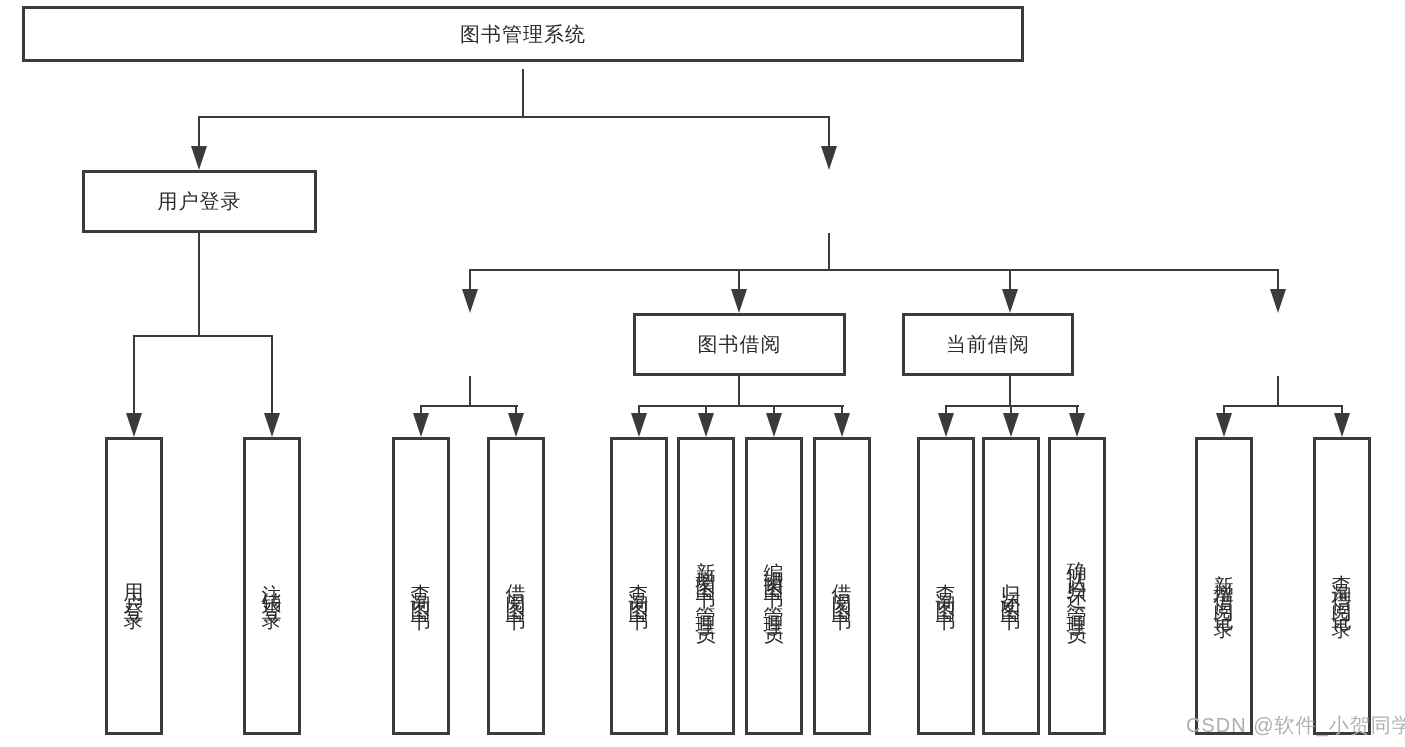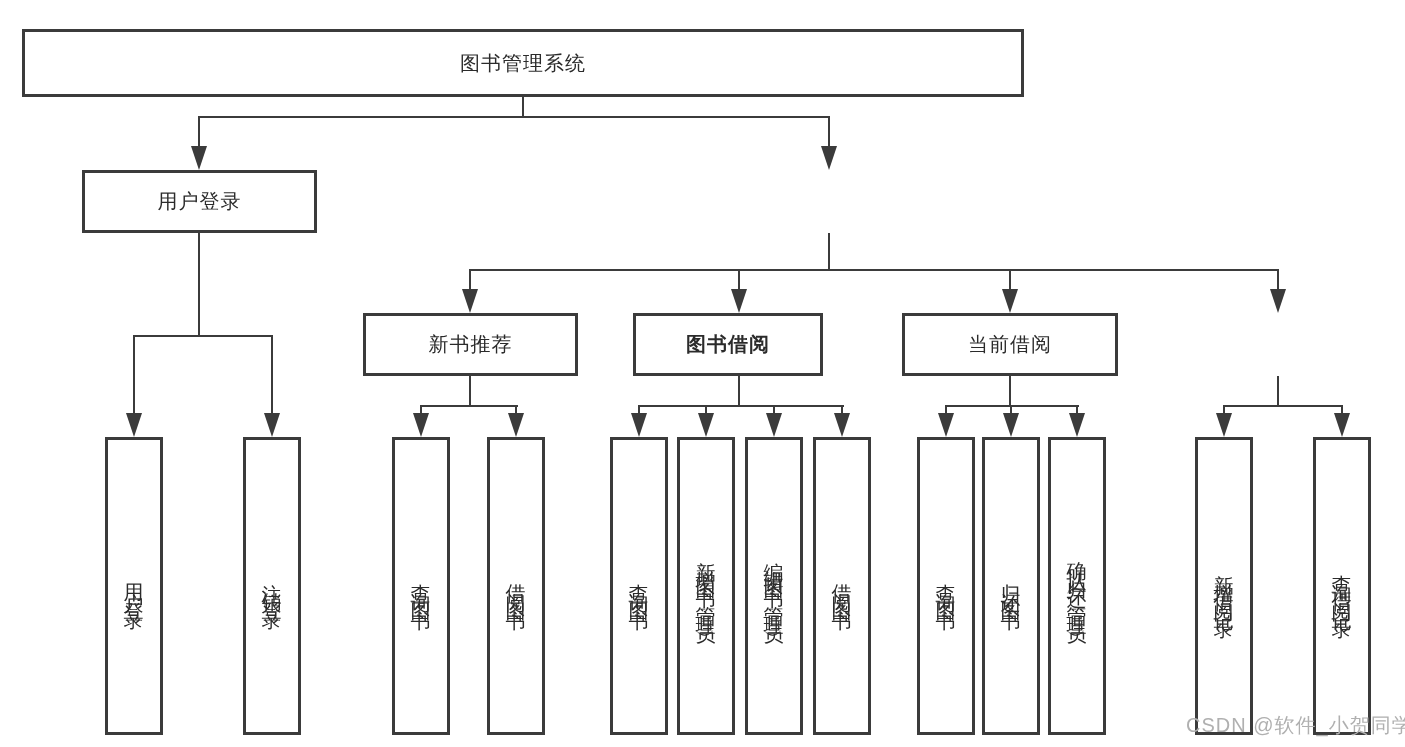--- a/index.html
+++ b/index.html
@@ -26,29 +26,29 @@
     border: 3px solid var(--line);
     background: #fff;
     display: flex;
     align-items: center;
     justify-content: center;
     color: var(--text);
     font-size: 20px;
     letter-spacing: 1px;
     z-index: 2;
   }
-  .node.root  { left: 22px;  top: 29px;  width: 1002px; height: 68px; }
+  .node.root  { left: 22px;  top: 6px;  width: 1002px; height: 56px; }
 
   .node.lv1a  { left: 82px;  top: 170px; width: 235px;  height: 63px; }
   .node.lv1b  { left: 710px; top: 170px; width: 237px;  height: 63px; }
 
   .node.lv2   { top: 313px; height: 63px; }
   .node.g1    { left: 363px;  width: 215px; }
-  .node.g2    { left: 633px;  width: 190px; font-weight: bold; }
-  .node.g3    { left: 902px;  width: 216px; }
+  .node.g2    { left: 633px;  width: 213px; }
+  .node.g3    { left: 902px;  width: 172px; }
   .node.g4    { left: 1171px; width: 214px; }
 
   .node.leaf  { top: 437px; height: 298px; width: 58px; }
   .vtext {
     writing-mode: vertical-rl;
     text-orientation: mixed;
     letter-spacing: 9px;
     line-height: 1;
     font-size: 20px;
     white-space: nowrap;
@@ -81,21 +81,20 @@
 </style>
 </head>
 <body>
 
 <div class="canvas">
 
   <div class="node root">图书管理系统</div>
 
   <div class="node lv1a">用户登录</div>
 
-  <div class="node lv2 g1">新书推荐</div>
   <div class="node lv2 g2">图书借阅</div>
   <div class="node lv2 g3">当前借阅</div>
 
   <div class="node leaf" style="left:105px">
     <span class="vtext">用户登录</span>
   </div>
   <div class="node leaf" style="left:243px">
     <span class="vtext">注销登录</span>
   </div>
 

